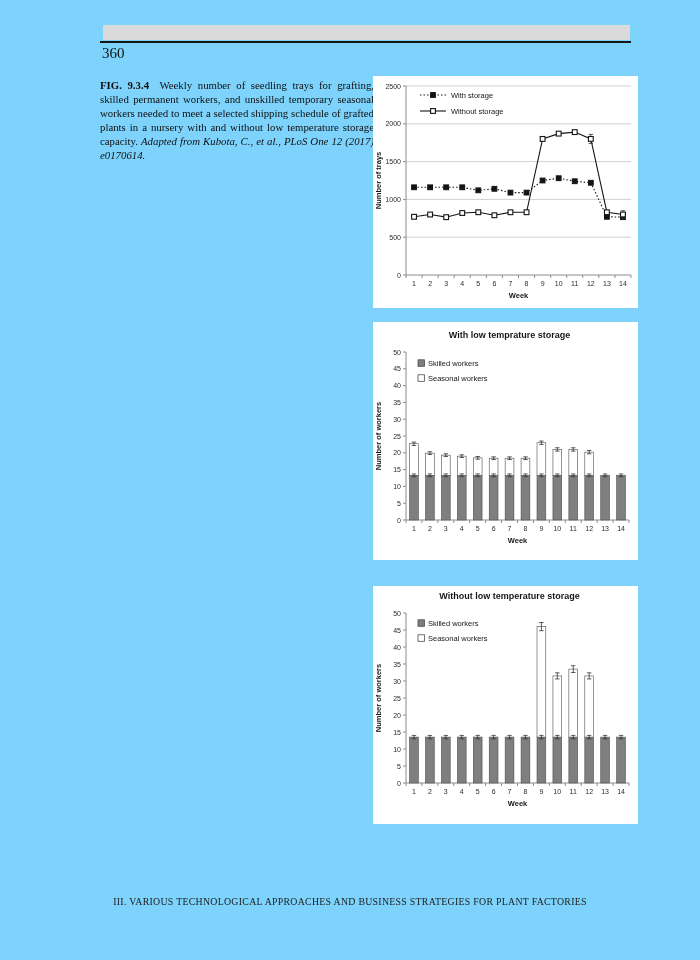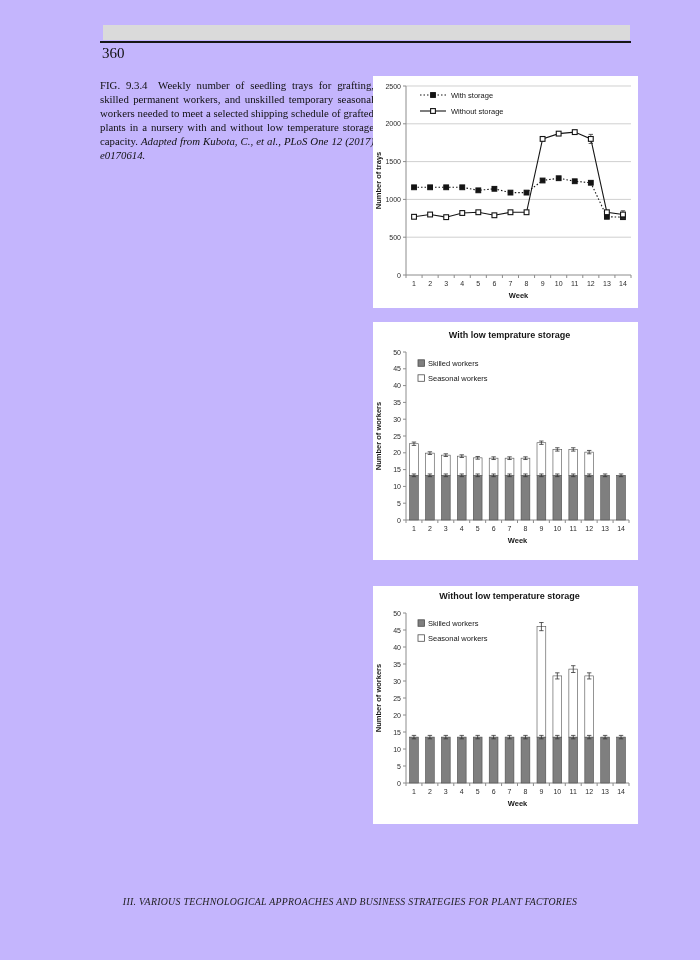--- a/index.html
+++ b/index.html
@@ -1,32 +1,32 @@
 <!DOCTYPE html>
 <html><head>
 <meta charset="utf-8">
 <style>
   html,body{margin:0;padding:0;background:#ffffff;}
-  .page{position:relative;width:700px;height:960px;background:#c4b5fd;overflow:hidden;
+  .page{position:relative;width:700px;height:960px;background:#7dd3fc;overflow:hidden;
         font-family:"Liberation Serif",serif;color:#141414;}
   .header-band{position:absolute;left:103px;top:25px;width:527px;height:15px;background:#dadada;}
   .header-rule{position:absolute;left:100px;top:41px;width:531px;height:2.4px;background:#161616;}
   .page-number{position:absolute;left:102px;top:45px;font-size:15px;color:#111;}
   .running-head{position:absolute;left:140px;top:51px;width:470px;text-align:center;
         font-size:9.3px;letter-spacing:0.35px;color:#1c1c1c;white-space:nowrap;}
   .figure-caption{position:absolute;left:100px;top:78px;width:274px;
         font-size:10.8px;line-height:1.3;text-align:justify;color:#101010;}
-  .fig-label{font-weight:normal;padding-right:5px;}
+  .fig-label{font-weight:bold;padding-right:5px;}
   .fig-source{font-style:italic;}
   .chart{position:absolute;left:373px;background:#fff;}
   .chart-1{top:76px;width:265px;height:232px;}
   .chart-2{top:322px;width:265px;height:238px;}
   .chart-3{top:586px;width:265px;height:238px;}
   .footer{position:absolute;left:0;top:896px;width:700px;text-align:center;
-        font-size:9.8px;letter-spacing:0.3px;color:#1c1c1c;font-style:italic;}
+        font-size:9.8px;letter-spacing:0.3px;color:#1c1c1c;}
 </style>
 </head>
 <body>
 
 <div class="page">
   <div class="header-band"></div>
   <div class="header-rule"></div>
   <div class="page-number">360</div>
 
   <div class="figure-caption"><span class="fig-label">FIG. 9.3.4</span> <span>Weekly number of seedling trays for grafting, skilled permanent workers, and unskilled temporary seasonal workers needed to meet a selected shipping schedule of grafted plants in a nursery with and without low temperature storage capacity.</span> <span class="fig-source">Adapted from Kubota, C., et al., PLoS One 12 (2017) e0170614.</span></div>

